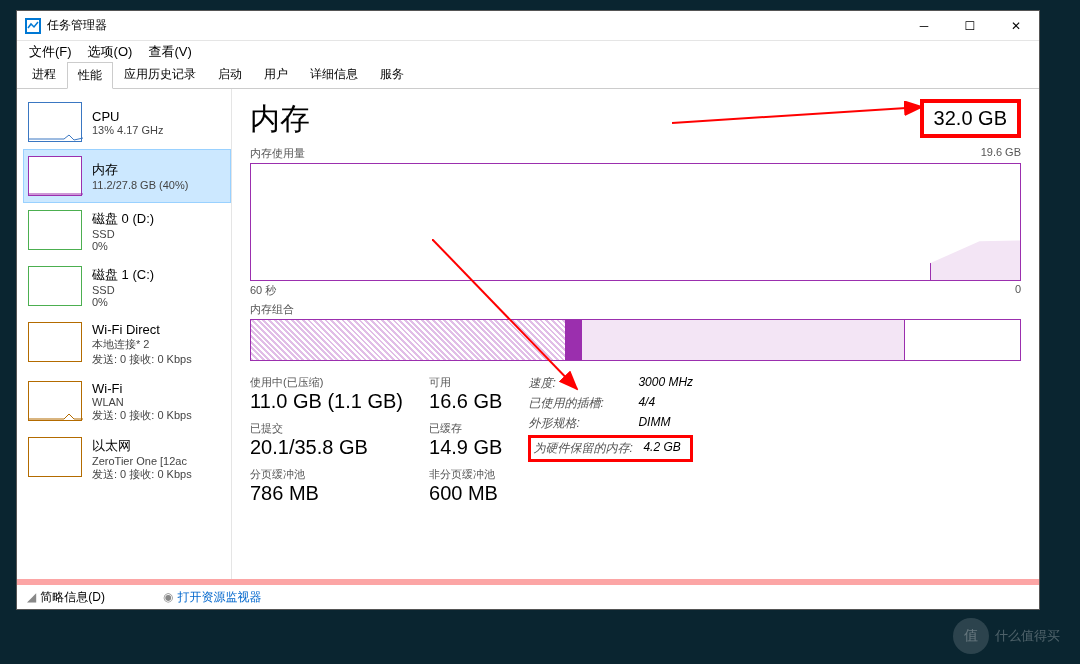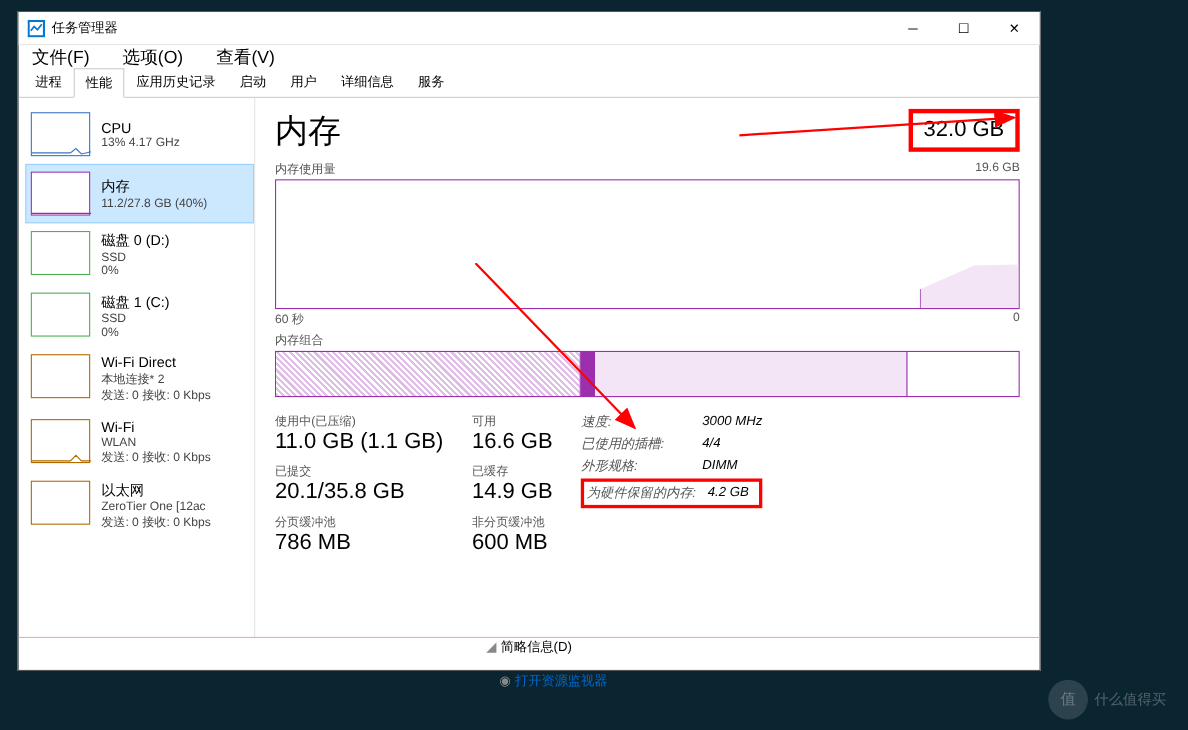--- a/index.html
+++ b/index.html
@@ -1,23 +1,23 @@
 <!DOCTYPE html>
 <html><head>
 <meta charset="utf-8">
 <style>
 * { margin: 0; padding: 0; box-sizing: border-box; font-family: "Microsoft YaHei", "Segoe UI", sans-serif; }
 body { background: #0a2530; width: 1080px; height: 664px; overflow: hidden; position: relative; }
-.window { position: absolute; left: 16px; top: 10px; width: 930px; height: 600px; background: #fff; border: 1px solid #555; display: flex; flex-direction: column; }
+.window { position: absolute; left: 16px; top: 10px; width: 1024px; height: 600px; background: #fff; border: 1px solid #555; display: flex; flex-direction: column; }
 .titlebar { height: 30px; background: #fff; display: flex; align-items: center; padding-left: 8px; border-bottom: 1px solid #e5e5e5; }
 .titlebar .icon { width: 16px; height: 16px; margin-right: 6px; }
 .titlebar .title { font-size: 12px; flex: 1; }
 .winbtns { display: flex; }
 .winbtn { width: 46px; height: 30px; display: flex; align-items: center; justify-content: center; font-size: 12px; cursor: pointer; }
-.menubar { height: 22px; display: flex; align-items: center; padding-left: 6px; font-size: 16px; gap: 18px; }
+.menubar { height: 22px; display: flex; align-items: center; padding-left: 6px; font-size: 13px; gap: 4px; }
 .menuitem { padding: 2px 6px; cursor: pointer; }
 .tabs { height: 26px; border-bottom: 1px solid #ccc; display: flex; align-items: flex-end; font-size: 12px; padding-left: 4px; }
 .tab { padding: 4px 10px; cursor: pointer; border: 1px solid transparent; }
 .tab.active { border: 1px solid #ccc; border-bottom: 1px solid #fff; background: #fff; position: relative; top: 1px; }
 .body { flex: 1; display: flex; min-height: 0; }
 .sidebar { width: 215px; border-right: 1px solid #e5e5e5; overflow-y: auto; padding: 6px 0 6px 6px; }
 .s-item { display: flex; padding: 6px 4px; cursor: pointer; border: 1px solid transparent; }
 .s-item.active { background: #cce8ff; border: 1px solid #99d1ff; }
 .thumb { width: 54px; height: 40px; border: 1px solid #888; margin-right: 10px; background: #fff; position: relative; flex-shrink: 0; }
 .thumb.cpu { border-color: #3a77c2; }
@@ -45,21 +45,21 @@
 .comp-seg.free { flex: 1; }
 .stats { display: flex; gap: 26px; position: relative; }
 .stat-col { display: flex; flex-direction: column; gap: 8px; }
 .stat-block .lbl { font-size: 11px; color: #555; }
 .stat-block .val { font-size: 20px; color: #000; }
 .spec-table { font-size: 12px; }
 .spec-row { display: flex; margin-bottom: 3px; font-style: italic; }
 .spec-row .k { width: 110px; color: #555; }
 .spec-row .v { color: #000; }
 .spec-row.boxed { border: 3px solid #ff0000; padding: 2px; }
-.footer { height: 30px; border-top: 1px solid #fca5a5; display: flex; align-items: center; padding: 0 10px; font-size: 12px; gap: 14px; flex-direction: column; }
+.footer { height: 30px; border-top: 6px solid #fca5a5; display: flex; align-items: center; padding: 0 10px; font-size: 12px; gap: 14px; }
 .footer a { color: #0066cc; cursor: pointer; margin-left: 44px; }
 .footer .ficon { color: #888; margin-right: 4px; }
 .arrow1 { position: absolute; left: 440px; top: 12px; pointer-events: none; }
 .arrow2 { position: absolute; left: 200px; top: 150px; pointer-events: none; }
 .watermark { position: absolute; right: 20px; bottom: 10px; color: rgba(255,255,255,0.28); font-size: 13px; display: flex; align-items: center; gap: 6px; }
 .watermark .circ { width: 36px; height: 36px; border-radius: 50%; background: rgba(255,255,255,0.14); display: flex; align-items: center; justify-content: center; font-size: 14px; }
 </style>
 </head>
 <body>
 

